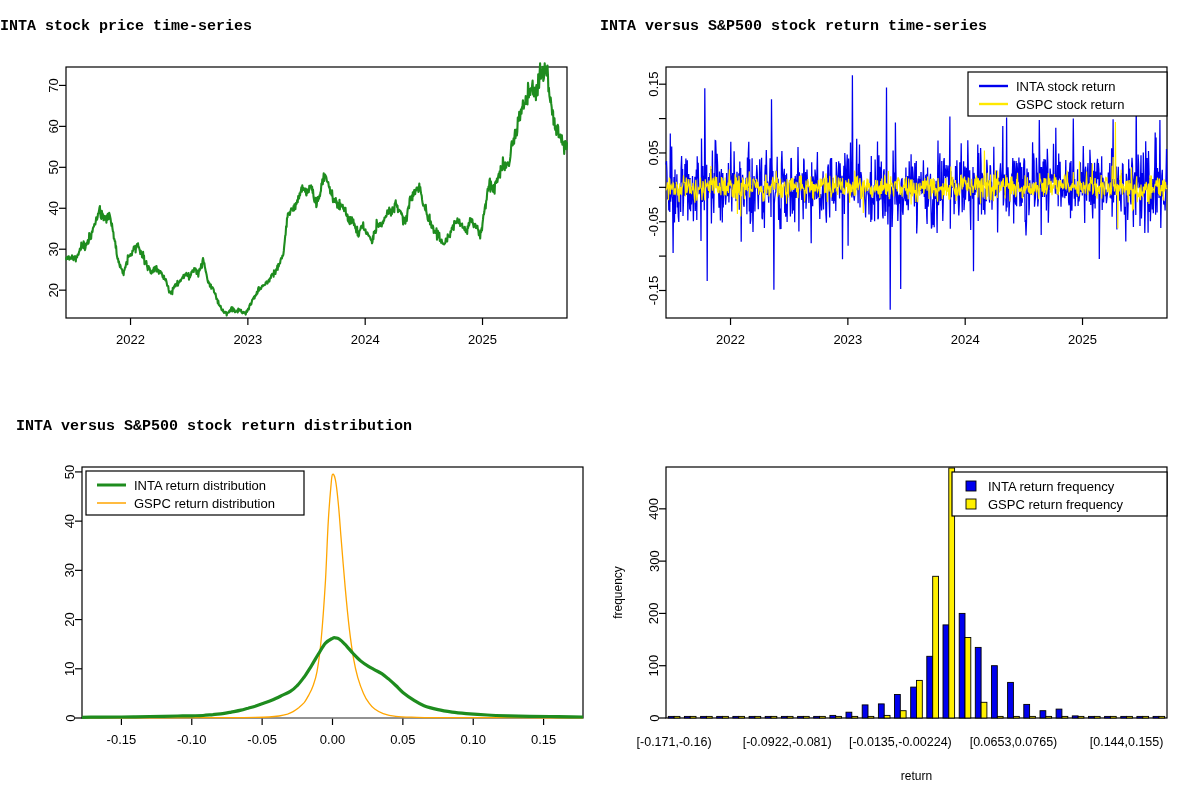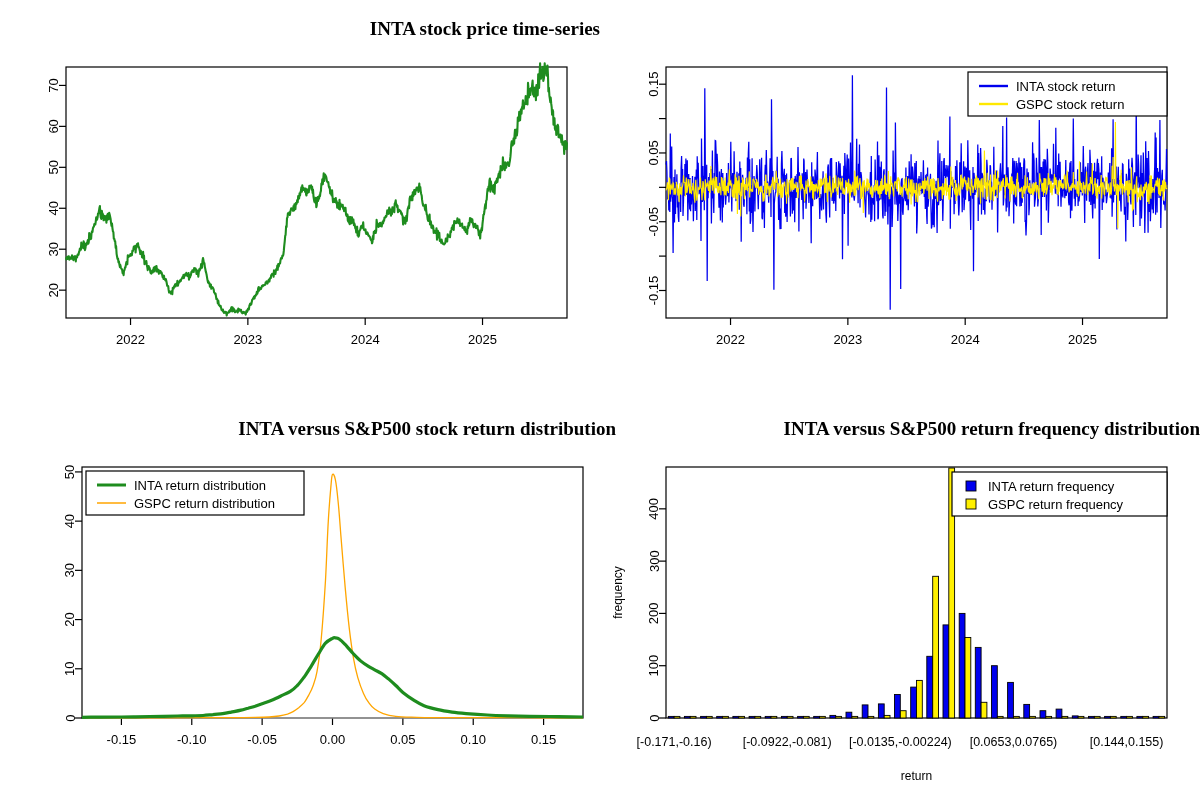--- a/index.html
+++ b/index.html
@@ -1,22 +1,22 @@
 <!DOCTYPE html>
 <html><head>
 <meta charset="utf-8">
 <style>
   html,body{margin:0;padding:0;background:#ffffff;}
   body{width:1200px;height:800px;font-family:"Liberation Sans",sans-serif;color:#000;overflow:hidden;}
   #root{position:relative;width:1200px;height:800px;}
   .panel{position:absolute;width:600px;height:400px;}
   .p-tl{left:0;top:0;} .p-tr{left:600px;top:0;}
   .p-bl{left:16px;top:400px;} .p-br{left:600px;top:400px;}
-  .title{position:absolute;left:0;right:0;top:18px;text-align:right;
-         font-size:19px;font-weight:bold;font-family:Liberation Serif, serif;}
+  .title{position:absolute;left:0;right:0;top:18px;text-align:left;
+         font-size:15px;font-weight:bold;font-family:Liberation Mono, monospace;}
   .plotsvg{position:absolute;left:0;top:0;width:600px;height:400px;}
   text{font-family:"Liberation Sans",sans-serif;}
   .ticklbl{font-size:13px;fill:#000;}
   .axlbl{font-size:12px;fill:#000;}
   .leglbl{font-size:13px;fill:#000;}
   .binlbl{font-size:12.5px;fill:#000;}
 </style>
 </head>
 <body>
 
@@ -48,20 +48,21 @@
           <line x1="482.5222482435562" y1="318" x2="482.5222482435562" y2="325" stroke="#000" stroke-width="1.2"></line>
           <text x="482.5222482435562" y="344" class="ticklbl" text-anchor="middle">2025</text>
         </g>
       <g id="tl-data">
           <path d="M66.0 257.2 L66.5 259.4 L66.9 257.1 L67.4 258.9 L67.9 258.1 L68.3 256.2 L68.8 256.3 L69.3 259.7 L69.7 259.1 L70.2 258.8 L70.6 257.4 L71.1 257.6 L71.6 258.7 L72.0 255.3 L72.5 257.8 L73.0 258.2 L73.4 260.1 L73.9 258.4 L74.4 256.2 L74.8 256.3 L75.3 256.4 L75.8 261.4 L76.2 256.6 L76.7 257.2 L77.1 257.4 L77.6 254.6 L78.1 255.1 L78.5 254.7 L79.0 252.0 L79.5 251.0 L79.9 248.5 L80.4 248.5 L80.9 249.7 L81.3 242.5 L81.8 246.7 L82.3 244.9 L82.7 243.8 L83.2 248.2 L83.6 241.2 L84.1 243.1 L84.6 245.7 L85.0 250.1 L85.5 247.8 L86.0 243.6 L86.4 245.1 L86.9 243.0 L87.4 241.5 L87.8 240.2 L88.3 243.8 L88.8 242.0 L89.2 233.0 L89.7 235.8 L90.1 239.3 L90.6 235.7 L91.1 238.8 L91.5 233.4 L92.0 231.3 L92.5 231.9 L92.9 228.3 L93.4 227.0 L93.9 226.6 L94.3 224.1 L94.8 224.4 L95.3 224.5 L95.7 221.8 L96.2 217.4 L96.6 220.1 L97.1 219.6 L97.6 217.3 L98.0 213.7 L98.5 213.4 L99.0 210.8 L99.4 208.1 L99.9 206.1 L100.4 214.3 L100.8 217.6 L101.3 218.9 L101.8 210.7 L102.2 213.1 L102.7 213.7 L103.1 215.3 L103.6 220.3 L104.1 215.8 L104.5 219.7 L105.0 216.9 L105.5 216.8 L105.9 216.0 L106.4 222.7 L106.9 215.4 L107.3 220.0 L107.8 213.7 L108.3 217.7 L108.7 219.2 L109.2 212.9 L109.6 214.2 L110.1 216.5 L110.6 218.9 L111.0 222.5 L111.5 225.8 L112.0 223.5 L112.4 227.8 L112.9 231.3 L113.4 232.2 L113.8 238.7 L114.3 238.7 L114.8 241.2 L115.2 241.3 L115.7 247.9 L116.1 246.0 L116.6 253.8 L117.1 256.8 L117.5 258.9 L118.0 258.5 L118.5 262.3 L118.9 261.4 L119.4 264.5 L119.9 267.1 L120.3 264.9 L120.8 267.3 L121.3 268.7 L121.7 268.8 L122.2 270.1 L122.6 273.1 L123.1 272.8 L123.6 275.1 L124.0 270.5 L124.5 270.0 L125.0 267.4 L125.4 267.6 L125.9 264.8 L126.4 262.0 L126.8 264.1 L127.3 264.2 L127.8 255.2 L128.2 257.1 L128.7 256.8 L129.1 255.5 L129.6 256.1 L130.1 256.0 L130.5 254.0 L131.0 254.4 L131.5 255.5 L131.9 255.2 L132.4 250.6 L132.9 250.9 L133.3 249.5 L133.8 246.6 L134.3 246.8 L134.7 248.6 L135.2 245.7 L135.6 252.4 L136.1 245.7 L136.6 247.6 L137.0 244.1 L137.5 244.3 L138.0 243.3 L138.4 246.3 L138.9 247.0 L139.4 249.0 L139.8 250.7 L140.3 254.0 L140.8 250.7 L141.2 254.0 L141.7 254.3 L142.1 257.4 L142.6 257.6 L143.1 251.8 L143.5 258.5 L144.0 255.5 L144.5 264.3 L144.9 262.5 L145.4 263.4 L145.9 262.9 L146.3 261.0 L146.8 265.0 L147.3 267.2 L147.7 270.1 L148.2 267.3 L148.6 266.0 L149.1 267.4 L149.6 267.9 L150.0 269.9 L150.5 272.6 L151.0 273.4 L151.4 273.6 L151.9 271.5 L152.4 270.3 L152.8 272.5 L153.3 270.0 L153.8 267.6 L154.2 267.3 L154.7 271.4 L155.1 266.7 L155.6 266.6 L156.1 268.4 L156.5 266.0 L157.0 271.6 L157.5 270.8 L157.9 269.6 L158.4 270.4 L158.9 273.8 L159.3 270.6 L159.8 272.6 L160.3 271.0 L160.7 271.5 L161.2 273.4 L161.6 272.4 L162.1 274.6 L162.6 277.1 L163.0 275.5 L163.5 278.9 L164.0 275.9 L164.4 279.1 L164.9 278.9 L165.4 280.5 L165.8 279.1 L166.3 280.7 L166.8 283.5 L167.2 285.8 L167.7 285.7 L168.2 286.2 L168.6 289.5 L169.1 292.5 L169.5 291.5 L170.0 291.8 L170.5 292.5 L170.9 293.6 L171.4 291.3 L171.9 291.6 L172.3 294.2 L172.8 287.7 L173.3 288.8 L173.7 288.4 L174.2 286.1 L174.7 285.8 L175.1 284.2 L175.6 286.5 L176.0 285.4 L176.5 283.6 L177.0 283.9 L177.4 280.8 L177.9 285.8 L178.4 283.2 L178.8 282.6 L179.3 282.5 L179.8 280.9 L180.2 280.2 L180.7 281.1 L181.2 279.4 L181.6 278.9 L182.1 278.2 L182.5 277.1 L183.0 276.1 L183.5 274.9 L183.9 278.2 L184.4 274.9 L184.9 274.3 L185.3 275.4 L185.8 275.5 L186.3 272.9 L186.7 273.4 L187.2 274.5 L187.7 276.2 L188.1 275.5 L188.6 273.1 L189.0 279.6 L189.5 274.7 L190.0 277.4 L190.4 276.0 L190.9 275.0 L191.4 271.8 L191.8 272.4 L192.3 270.4 L192.8 270.4 L193.2 270.6 L193.7 272.0 L194.2 268.0 L194.6 269.0 L195.1 269.0 L195.5 268.3 L196.0 269.6 L196.5 273.9 L196.9 272.8 L197.4 270.5 L197.9 272.8 L198.3 276.7 L198.8 272.2 L199.3 269.1 L199.7 270.4 L200.2 268.3 L200.7 268.5 L201.1 264.0 L201.6 266.8 L202.0 267.7 L202.5 260.6 L203.0 258.0 L203.4 259.9 L203.9 263.4 L204.4 263.2 L204.8 266.6 L205.3 269.0 L205.8 271.7 L206.2 272.9 L206.7 275.3 L207.2 278.3 L207.6 280.6 L208.1 282.7 L208.5 281.4 L209.0 283.5 L209.5 283.2 L209.9 286.6 L210.4 285.1 L210.9 284.5 L211.3 288.8 L211.8 286.9 L212.3 287.1 L212.7 287.5 L213.2 288.3 L213.7 289.6 L214.1 292.3 L214.6 292.9 L215.0 293.7 L215.5 293.5 L216.0 296.5 L216.4 299.0 L216.9 298.7 L217.4 299.5 L217.8 303.3 L218.3 300.7 L218.8 304.9 L219.2 304.9 L219.7 305.9 L220.2 306.4 L220.6 305.8 L221.1 307.9 L221.5 309.9 L222.0 309.9 L222.5 310.8 L222.9 309.5 L223.4 311.9 L223.9 312.9 L224.3 312.8 L224.8 311.7 L225.3 311.8 L225.7 312.8 L226.2 312.1 L226.7 315.5 L227.1 313.4 L227.6 312.8 L228.0 312.7 L228.5 312.8 L229.0 311.1 L229.4 312.2 L229.9 310.1 L230.4 311.0 L230.8 309.2 L231.3 307.5 L231.8 307.2 L232.2 311.4 L232.7 307.6 L233.2 311.2 L233.6 308.5 L234.1 309.6 L234.5 309.9 L235.0 312.2 L235.5 312.0 L235.9 311.7 L236.4 311.2 L236.9 310.9 L237.3 310.2 L237.8 312.4 L238.3 308.5 L238.7 310.4 L239.2 310.6 L239.7 309.4 L240.1 310.8 L240.6 310.2 L241.0 309.8 L241.5 312.4 L242.0 312.8 L242.4 313.3 L242.9 312.1 L243.4 312.9 L243.8 311.9 L244.3 312.4 L244.8 312.4 L245.2 313.3 L245.7 314.6 L246.2 311.8 L246.6 310.6 L247.1 311.9 L247.5 310.9 L248.0 308.7 L248.5 308.3 L248.9 309.4 L249.4 305.6 L249.9 304.3 L250.3 303.5 L250.8 304.8 L251.3 304.3 L251.7 302.3 L252.2 299.8 L252.7 299.4 L253.1 298.2 L253.6 297.8 L254.0 296.7 L254.5 298.6 L255.0 295.8 L255.4 296.3 L255.9 294.5 L256.4 294.9 L256.8 291.9 L257.3 293.8 L257.8 292.0 L258.2 288.1 L258.7 287.0 L259.2 290.6 L259.6 289.0 L260.1 289.4 L260.5 288.2 L261.0 289.0 L261.5 287.5 L261.9 286.0 L262.4 285.5 L262.9 286.1 L263.3 285.1 L263.8 285.3 L264.3 285.2 L264.7 284.9 L265.2 284.7 L265.7 282.3 L266.1 283.1 L266.6 281.4 L267.1 282.4 L267.5 283.6 L268.0 281.7 L268.4 280.8 L268.9 279.5 L269.4 281.6 L269.8 279.0 L270.3 277.9 L270.8 278.0 L271.2 275.2 L271.7 274.9 L272.2 273.8 L272.6 273.7 L273.1 274.2 L273.6 276.7 L274.0 270.4 L274.5 274.2 L274.9 273.6 L275.4 274.0 L275.9 270.6 L276.3 269.0 L276.8 270.0 L277.3 265.6 L277.7 269.8 L278.2 264.1 L278.7 266.5 L279.1 264.4 L279.6 263.4 L280.1 263.4 L280.5 260.2 L281.0 258.2 L281.4 258.0 L281.9 258.5 L282.4 255.5 L282.8 256.0 L283.3 254.9 L283.8 250.9 L284.2 246.1 L284.7 241.6 L285.2 235.9 L285.6 234.8 L286.1 226.2 L286.6 226.9 L287.0 218.0 L287.5 217.3 L287.9 213.4 L288.4 213.9 L288.9 213.4 L289.3 212.4 L289.8 215.0 L290.3 212.1 L290.7 210.2 L291.2 208.3 L291.7 209.2 L292.1 208.6 L292.6 209.3 L293.1 210.8 L293.5 206.0 L294.0 210.5 L294.4 204.3 L294.9 209.0 L295.4 209.2 L295.8 203.1 L296.3 204.3 L296.8 202.9 L297.2 200.1 L297.7 202.3 L298.2 196.0 L298.6 197.7 L299.1 198.5 L299.6 193.2 L300.0 195.5 L300.5 192.0 L300.9 190.8 L301.4 187.2 L301.9 191.8 L302.3 185.3 L302.8 188.9 L303.3 190.0 L303.7 188.1 L304.2 189.6 L304.7 188.9 L305.1 191.8 L305.6 188.5 L306.1 194.5 L306.5 195.5 L307.0 189.4 L307.4 193.0 L307.9 192.5 L308.4 189.8 L308.8 192.2 L309.3 185.8 L309.8 187.5 L310.2 185.7 L310.7 186.3 L311.2 185.4 L311.6 189.6 L312.1 186.7 L312.6 193.0 L313.0 189.5 L313.5 196.5 L313.9 199.2 L314.4 201.7 L314.9 198.6 L315.3 202.6 L315.8 197.9 L316.3 207.3 L316.7 205.7 L317.2 198.7 L317.7 197.2 L318.1 200.9 L318.6 196.8 L319.1 198.7 L319.5 195.2 L320.0 196.1 L320.4 192.7 L320.9 191.0 L321.4 183.5 L321.8 185.0 L322.3 179.4 L322.8 184.2 L323.2 179.6 L323.7 173.3 L324.2 180.9 L324.6 175.1 L325.1 174.6 L325.6 175.8 L326.0 176.2 L326.5 178.3 L326.9 181.1 L327.4 182.0 L327.9 182.5 L328.3 182.2 L328.8 186.4 L329.3 187.9 L329.7 187.0 L330.2 193.3 L330.7 193.9 L331.1 190.5 L331.6 195.4 L332.1 190.3 L332.5 196.3 L333.0 202.1 L333.4 198.8 L333.9 200.9 L334.4 198.9 L334.8 202.0 L335.3 201.1 L335.8 198.0 L336.2 202.8 L336.7 201.3 L337.2 207.6 L337.6 202.7 L338.1 207.0 L338.6 203.2 L339.0 209.0 L339.5 199.9 L339.9 209.5 L340.4 203.4 L340.9 204.9 L341.3 205.5 L341.8 205.6 L342.3 207.0 L342.7 204.9 L343.2 208.9 L343.7 207.4 L344.1 211.1 L344.6 210.2 L345.1 209.3 L345.5 207.8 L346.0 214.5 L346.4 215.8 L346.9 214.9 L347.4 214.4 L347.8 220.4 L348.3 221.7 L348.8 216.9 L349.2 222.9 L349.7 224.2 L350.2 219.9 L350.6 217.0 L351.1 223.4 L351.6 222.6 L352.0 217.4 L352.5 222.6 L352.9 220.6 L353.4 219.5 L353.9 225.2 L354.3 223.2 L354.8 225.1 L355.3 228.4 L355.7 227.5 L356.2 232.4 L356.7 227.6 L357.1 226.6 L357.6 235.4 L358.1 231.6 L358.5 236.6 L359.0 235.5 L359.4 231.1 L359.9 230.3 L360.4 229.3 L360.8 227.2 L361.3 225.8 L361.8 226.5 L362.2 227.7 L362.7 226.1 L363.2 222.4 L363.6 228.6 L364.1 230.0 L364.6 230.1 L365.0 229.6 L365.5 229.4 L365.9 232.8 L366.4 234.0 L366.9 232.7 L367.3 232.4 L367.8 233.5 L368.3 235.6 L368.7 235.3 L369.2 236.3 L369.7 236.6 L370.1 237.4 L370.6 239.4 L371.1 240.4 L371.5 239.7 L372.0 243.3 L372.5 241.8 L372.9 236.0 L373.4 239.1 L373.8 231.8 L374.3 233.1 L374.8 230.7 L375.2 231.6 L375.7 232.9 L376.2 230.7 L376.6 219.8 L377.1 223.9 L377.6 226.3 L378.0 226.5 L378.5 226.8 L379.0 223.9 L379.4 223.3 L379.9 226.3 L380.3 222.8 L380.8 224.6 L381.3 225.4 L381.7 226.5 L382.2 223.2 L382.7 221.6 L383.1 223.4 L383.6 220.2 L384.1 220.7 L384.5 217.5 L385.0 217.8 L385.5 217.4 L385.9 215.8 L386.4 216.4 L386.8 214.4 L387.3 210.2 L387.8 212.5 L388.2 213.5 L388.7 213.8 L389.2 207.6 L389.6 209.8 L390.1 211.1 L390.6 209.8 L391.0 215.7 L391.5 209.2 L392.0 214.0 L392.4 207.4 L392.9 209.1 L393.3 207.5 L393.8 207.7 L394.3 212.1 L394.7 203.7 L395.2 202.7 L395.7 200.4 L396.1 204.5 L396.6 204.3 L397.1 207.0 L397.5 205.7 L398.0 212.2 L398.5 211.5 L398.9 209.9 L399.4 209.8 L399.8 210.9 L400.3 210.7 L400.8 211.5 L401.2 213.8 L401.7 213.1 L402.2 215.3 L402.6 216.0 L403.1 224.5 L403.6 221.0 L404.0 217.5 L404.5 222.6 L405.0 221.8 L405.4 223.6 L405.9 218.3 L406.3 215.9 L406.8 220.9 L407.3 213.4 L407.7 209.1 L408.2 207.6 L408.7 206.0 L409.1 208.1 L409.6 198.7 L410.1 196.5 L410.5 197.3 L411.0 200.1 L411.5 199.3 L411.9 195.4 L412.4 200.3 L412.8 192.2 L413.3 196.2 L413.8 194.9 L414.2 190.1 L414.7 193.8 L415.2 194.2 L415.6 189.5 L416.1 190.5 L416.6 187.6 L417.0 188.3 L417.5 188.6 L418.0 187.3 L418.4 191.9 L418.9 187.5 L419.3 183.6 L419.8 190.5 L420.3 187.0 L420.7 191.1 L421.2 194.0 L421.7 195.7 L422.1 199.9 L422.6 203.3 L423.1 205.6 L423.5 204.8 L424.0 205.4 L424.5 205.8 L424.9 208.8 L425.4 210.3 L425.8 204.9 L426.3 211.3 L426.8 214.6 L427.2 215.3 L427.7 219.5 L428.2 221.0 L428.6 219.6 L429.1 218.0 L429.6 214.5 L430.0 224.5 L430.5 221.0 L431.0 222.2 L431.4 227.8 L431.9 225.4 L432.3 228.2 L432.8 225.5 L433.3 227.3 L433.7 232.9 L434.2 230.5 L434.7 231.0 L435.1 232.8 L435.6 233.0 L436.1 232.1 L436.5 228.2 L437.0 239.7 L437.5 234.0 L437.9 230.8 L438.4 234.4 L438.8 237.5 L439.3 232.8 L439.8 241.0 L440.2 240.5 L440.7 239.9 L441.2 242.8 L441.6 239.5 L442.1 242.1 L442.6 243.6 L443.0 243.2 L443.5 244.1 L444.0 244.4 L444.4 243.7 L444.9 243.7 L445.3 242.7 L445.8 238.6 L446.3 238.8 L446.7 238.3 L447.2 241.5 L447.7 234.2 L448.1 236.0 L448.6 236.7 L449.1 236.0 L449.5 235.6 L450.0 237.3 L450.5 231.2 L450.9 232.3 L451.4 229.9 L451.8 227.6 L452.3 228.9 L452.8 225.2 L453.2 226.4 L453.7 229.9 L454.2 221.0 L454.6 222.7 L455.1 221.4 L455.6 222.5 L456.0 223.2 L456.5 221.0 L457.0 221.9 L457.4 218.3 L457.9 220.0 L458.3 223.2 L458.8 220.9 L459.3 219.5 L459.7 222.4 L460.2 226.0 L460.7 223.8 L461.1 225.1 L461.6 224.5 L462.1 223.5 L462.5 227.6 L463.0 227.1 L463.5 228.1 L463.9 228.3 L464.4 229.9 L464.8 226.8 L465.3 230.6 L465.8 232.2 L466.2 230.5 L466.7 229.4 L467.2 233.9 L467.6 226.3 L468.1 228.1 L468.6 223.0 L469.0 225.8 L469.5 223.7 L470.0 218.0 L470.4 220.9 L470.9 218.5 L471.4 221.3 L471.8 222.2 L472.3 219.3 L472.7 222.0 L473.2 224.7 L473.7 227.3 L474.1 224.0 L474.6 225.5 L475.1 223.8 L475.5 224.3 L476.0 228.0 L476.5 226.8 L476.9 228.0 L477.4 225.7 L477.9 229.7 L478.3 229.9 L478.8 235.2 L479.2 235.1 L479.7 235.2 L480.2 238.5 L480.6 230.4 L481.1 232.4 L481.6 228.1 L482.0 230.3 L482.5 223.7 L483.0 219.4 L483.4 214.8 L483.9 214.7 L484.4 211.5 L484.8 207.4 L485.3 204.1 L485.7 208.4 L486.2 200.8 L486.7 199.6 L487.1 193.5 L487.6 188.8 L488.1 190.8 L488.5 186.6 L489.0 187.6 L489.5 180.3 L489.9 178.5 L490.4 191.6 L490.9 181.4 L491.3 185.2 L491.8 185.8 L492.2 188.0 L492.7 190.2 L493.2 191.9 L493.6 185.0 L494.1 187.7 L494.6 193.7 L495.0 183.2 L495.5 181.8 L496.0 181.0 L496.4 182.9 L496.9 178.5 L497.4 182.0 L497.8 179.1 L498.3 175.7 L498.7 173.6 L499.2 175.9 L499.7 171.2 L500.1 177.7 L500.6 166.1 L501.1 166.6 L501.5 168.2 L502.0 170.3 L502.5 169.8 L502.9 157.3 L503.4 164.3 L503.9 166.4 L504.3 167.1 L504.8 170.2 L505.2 162.4 L505.7 163.7 L506.2 167.7 L506.6 163.5 L507.1 164.0 L507.6 162.2 L508.0 164.1 L508.5 165.0 L509.0 166.0 L509.4 163.3 L509.9 160.7 L510.4 156.9 L510.8 152.1 L511.3 144.1 L511.7 141.3 L512.2 143.5 L512.7 145.4 L513.1 142.4 L513.6 138.4 L514.1 143.7 L514.5 135.9 L515.0 129.7 L515.5 138.3 L515.9 132.7 L516.4 129.6 L516.9 135.5 L517.3 131.6 L517.8 117.5 L518.2 120.2 L518.7 121.0 L519.2 111.8 L519.6 117.2 L520.1 120.1 L520.6 112.0 L521.0 109.2 L521.5 113.7 L522.0 107.0 L522.4 108.3 L522.9 100.2 L523.4 105.5 L523.8 108.6 L524.3 104.4 L524.7 103.9 L525.2 103.2 L525.7 96.0 L526.1 103.9 L526.6 98.2 L527.1 98.2 L527.5 104.5 L528.0 82.9 L528.5 88.6 L528.9 97.4 L529.4 88.9 L529.9 92.7 L530.3 95.0 L530.8 91.4 L531.2 87.9 L531.7 90.0 L532.2 84.3 L532.6 80.6 L533.1 94.7 L533.6 87.6 L534.0 96.4 L534.5 92.3 L535.0 95.5 L535.4 87.2 L535.9 100.1 L536.4 85.1 L536.8 90.7 L537.3 95.5 L537.7 95.1 L538.2 74.2 L538.7 80.2 L539.1 87.9 L539.6 73.5 L540.1 63.2 L540.5 72.2 L541.0 78.7 L541.5 72.2 L541.9 69.1 L542.4 76.5 L542.9 66.9 L543.3 80.9 L543.8 78.8 L544.2 75.5 L544.7 63.4 L545.2 73.0 L545.6 66.2 L546.1 71.6 L546.6 75.4 L547.0 75.7 L547.5 65.5 L548.0 76.1 L548.4 91.4 L548.9 87.8 L549.4 95.8 L549.8 98.3 L550.3 102.1 L550.7 97.6 L551.2 103.4 L551.7 107.4 L552.1 114.6 L552.6 109.9 L553.1 111.3 L553.5 124.8 L554.0 121.9 L554.5 118.4 L554.9 128.7 L555.4 130.0 L555.9 126.4 L556.3 135.0 L556.8 128.4 L557.2 126.4 L557.7 124.7 L558.2 126.6 L558.6 137.2 L559.1 134.7 L559.6 134.7 L560.0 137.6 L560.5 134.6 L561.0 138.3 L561.4 142.3 L561.9 135.2 L562.4 144.7 L562.8 141.4 L563.3 143.5 L563.7 142.2 L564.2 154.0 L564.7 144.8 L565.1 141.1 L565.6 148.7 L566.1 141.6 L566.5 149.2 L567.0 142.4" fill="none" stroke="#1E8C1E" stroke-width="2.1" stroke-linejoin="round"></path>
         </g>
     </svg>
   </div>
 
   <div class="panel p-tr">
+    <div class="title">INTA versus S&amp;P500 stock return time-series</div>
     <svg class="plotsvg" viewBox="0 0 600 400">
       <g id="tr-axes">
           <rect x="66" y="67" width="501" height="251" fill="none" stroke="#000" stroke-width="1.2"></rect>
           <line x1="59" y1="290.4931506849315" x2="66" y2="290.4931506849315" stroke="#000" stroke-width="1.2"></line>
           <text x="54" y="290.4931506849315" class="ticklbl" text-anchor="middle" dominant-baseline="central" transform="rotate(-90 54 290.4931506849315)">-0.15</text>
           <line x1="59" y1="256.1095890410959" x2="66" y2="256.1095890410959" stroke="#000" stroke-width="1.2"></line>
           <line x1="59" y1="221.72602739726028" x2="66" y2="221.72602739726028" stroke="#000" stroke-width="1.2"></line>
           <text x="54" y="221.72602739726028" class="ticklbl" text-anchor="middle" dominant-baseline="central" transform="rotate(-90 54 221.72602739726028)">-0.05</text>
           <line x1="59" y1="187.34246575342468" x2="66" y2="187.34246575342468" stroke="#000" stroke-width="1.2"></line>
           <line x1="59" y1="152.95890410958904" x2="66" y2="152.95890410958904" stroke="#000" stroke-width="1.2"></line>
@@ -133,21 +134,20 @@
           <rect x="70" y="71" width="218" height="44" fill="#fff" stroke="#000" stroke-width="1.2"></rect>
           <line x1="81" y1="85" x2="110" y2="85" stroke="#1E8C1E" stroke-width="3"></line>
           <text x="118" y="89.5" class="leglbl">INTA return distribution</text>
           <line x1="81" y1="103" x2="110" y2="103" stroke="#FFA500" stroke-width="1.5"></line>
           <text x="118" y="107.5" class="leglbl">GSPC return distribution</text>
         </g>
     </svg>
   </div>
 
   <div class="panel p-br">
-    <div class="title">INTA versus S&amp;P500 return frequency distribution</div>
     <svg class="plotsvg" viewBox="0 0 600 400">
       <g id="br-axes">
           <rect x="66" y="67" width="501" height="251" fill="none" stroke="#000" stroke-width="1.2"></rect>
           <line x1="59" y1="318" x2="66" y2="318" stroke="#000" stroke-width="1.2"></line>
           <text x="54" y="318" class="ticklbl" text-anchor="middle" dominant-baseline="central" transform="rotate(-90 54 318)">0</text>
           <line x1="59" y1="265.7083333333333" x2="66" y2="265.7083333333333" stroke="#000" stroke-width="1.2"></line>
           <text x="54" y="265.7083333333333" class="ticklbl" text-anchor="middle" dominant-baseline="central" transform="rotate(-90 54 265.7083333333333)">100</text>
           <line x1="59" y1="213.41666666666666" x2="66" y2="213.41666666666666" stroke="#000" stroke-width="1.2"></line>
           <text x="54" y="213.41666666666666" class="ticklbl" text-anchor="middle" dominant-baseline="central" transform="rotate(-90 54 213.41666666666666)">200</text>
           <line x1="59" y1="161.125" x2="66" y2="161.125" stroke="#000" stroke-width="1.2"></line>

